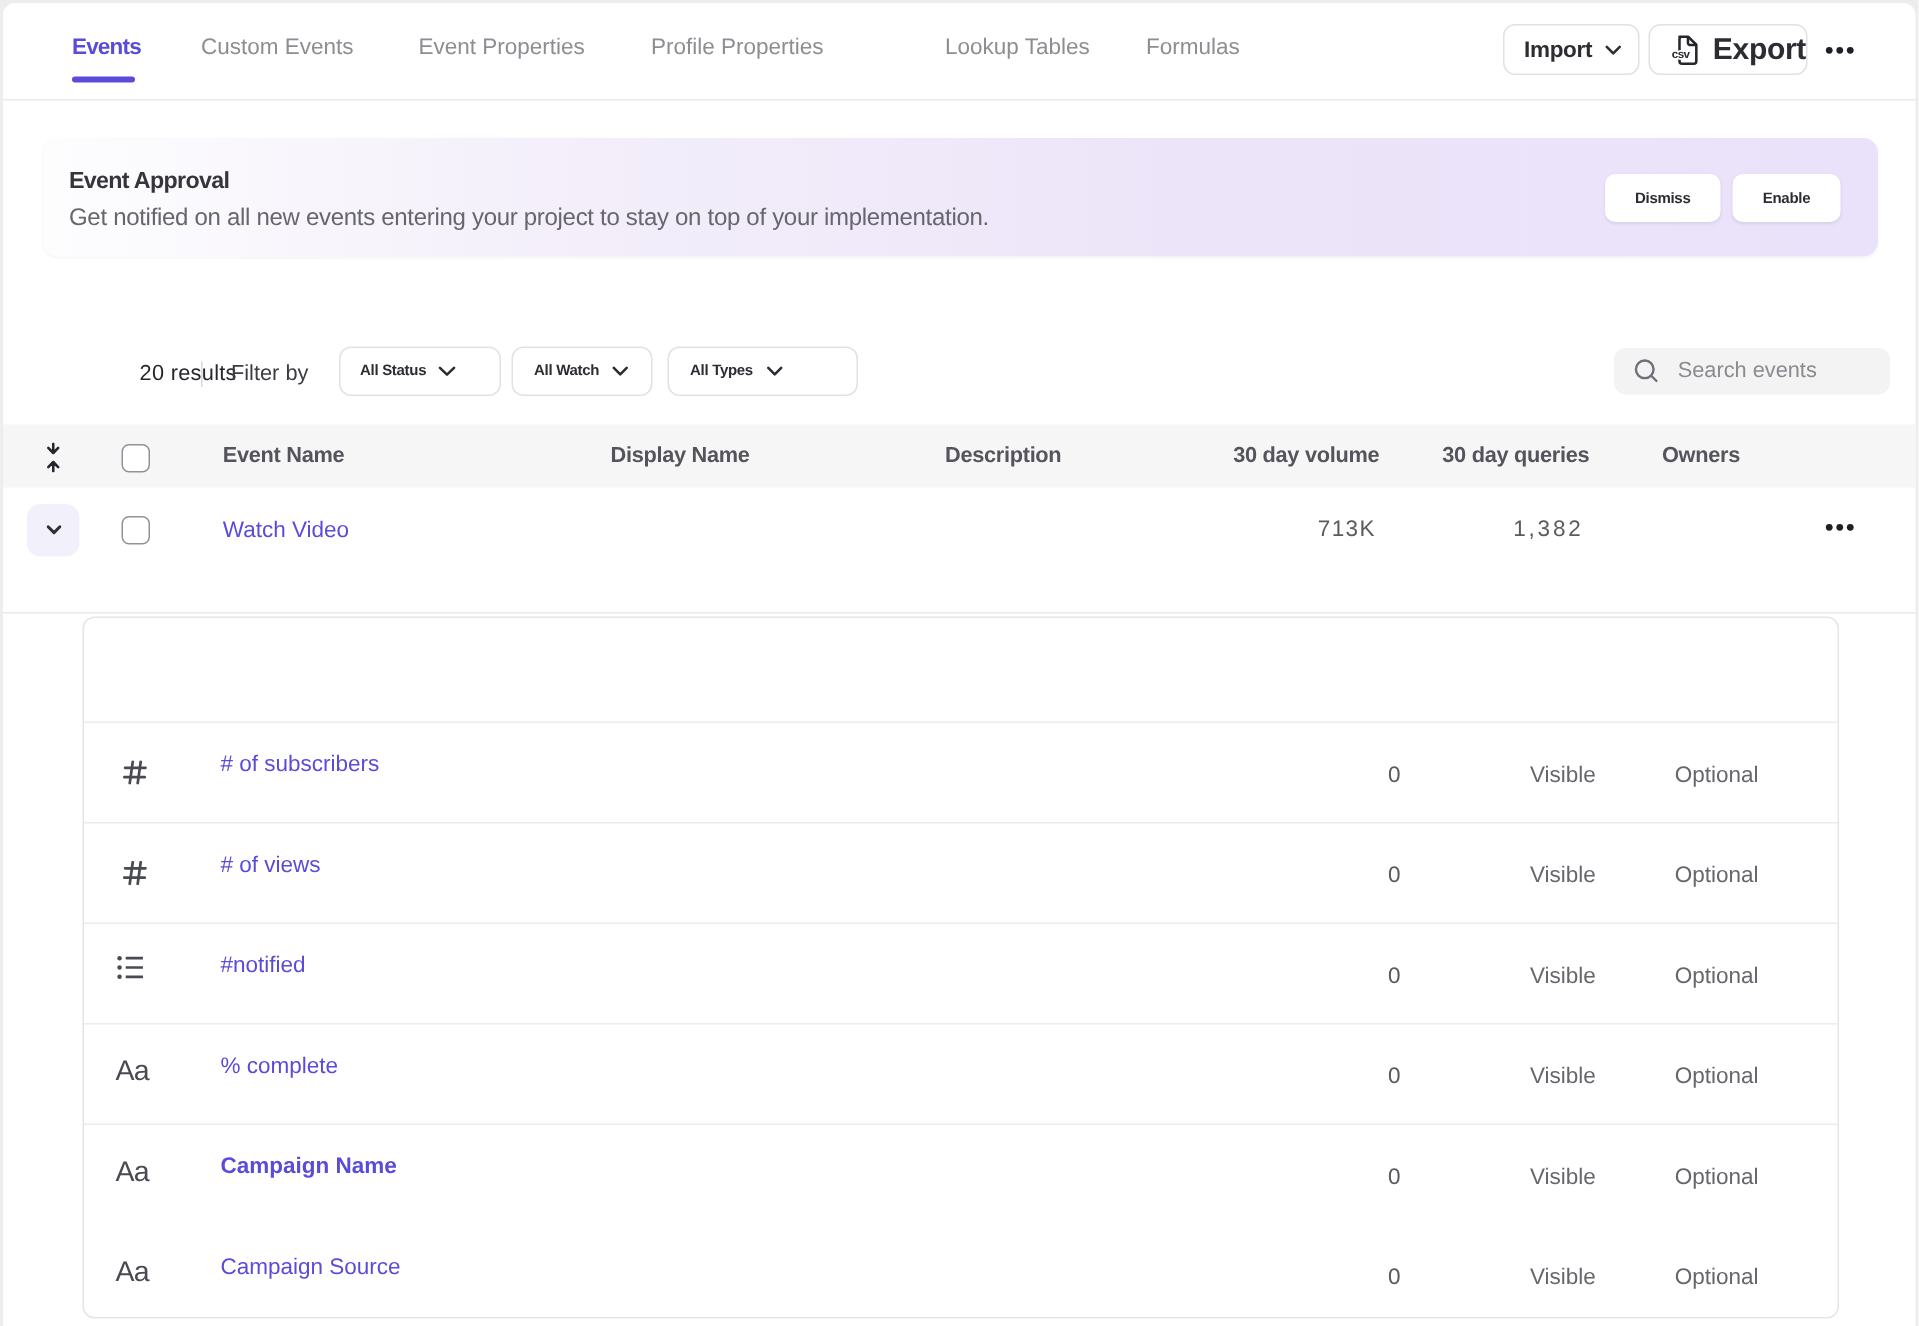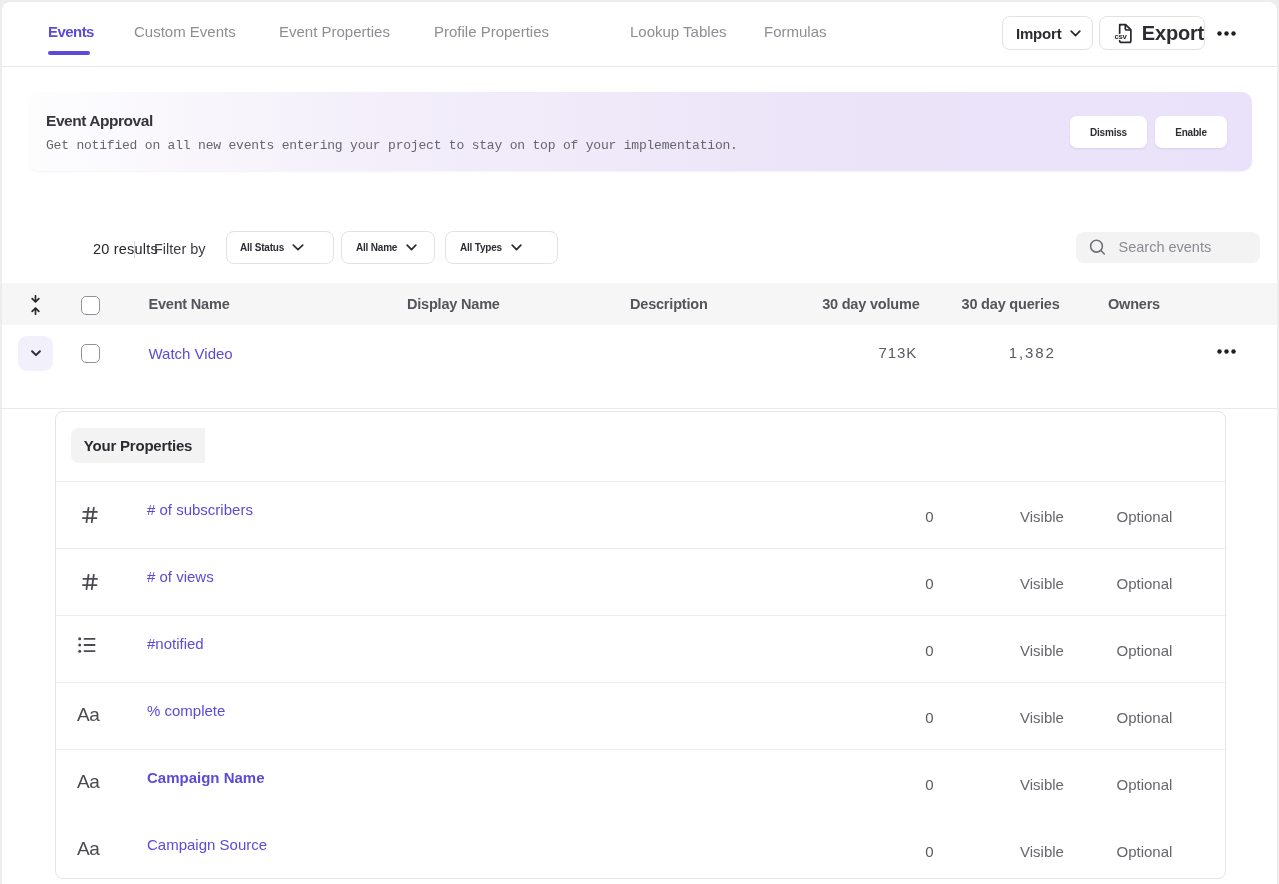--- a/index.html
+++ b/index.html
@@ -47,44 +47,44 @@
     <span class="btxt" style="font-size:20px;margin-left:9px;">Export</span>
   </div>
   <svg class="abs" style="left:1215px;top:29px;" width="24" height="10" viewBox="0 0 24 10">
     <circle cx="4.5" cy="4.5" r="2.25" fill="#1f1f26"></circle>
       <circle cx="11.5" cy="4.5" r="2.25" fill="#1f1f26"></circle>
       <circle cx="18.5" cy="4.5" r="2.25" fill="#1f1f26"></circle>
   </svg>
 
   <div class="abs" style="left:29px;top:92px;width:1223px;height:79px;border-radius:10px;background:linear-gradient(90deg,#fdfdfe 0%,#f3eefa 30%,#ece5f9 62%,#eae2fa 100%);box-shadow:0 1px 2px rgba(80,70,110,0.07);"></div>
   <div class="abs" style="left:46px;top:113px;font-size:15.5px;font-weight:bold;color:#35353c;letter-spacing:-0.45px;line-height:16px;">Event Approval</div>
-  <div class="abs" style="left:46px;top:138.5px;font-size:13px;color:#66666c;line-height:14px;letter-spacing:-0.2px;font-family:Liberation Mono, monospace;">Get notified on all new events entering your project to stay on top of your implementation.</div>
+  <div class="abs" style="left:46px;top:138.5px;font-size:16px;color:#66666c;line-height:14px;letter-spacing:-0.2px;">Get notified on all new events entering your project to stay on top of your implementation.</div>
   <div class="abs" style="left:1070px;top:116px;width:77px;height:32px;background:#fff;border-radius:7px;box-shadow:0 1px 2px rgba(60,50,90,0.10);display:flex;align-items:center;justify-content:center;">
       <span class="btxt">Dismiss</span>
     </div>
   <div class="abs" style="left:1155px;top:116px;width:72px;height:32px;background:#fff;border-radius:7px;box-shadow:0 1px 2px rgba(60,50,90,0.10);display:flex;align-items:center;justify-content:center;">
       <span class="btxt">Enable</span>
     </div>
 
   <div class="abs" style="left:56px;top:242px;font-size:14.5px;color:#26262b;letter-spacing:0.2px;line-height:15px;margin-left:37px;">20 results</div>
   <div class="abs" style="left:134px;top:241px;width:1px;height:17px;background:#d9d9dc;"></div>
   <div class="abs" style="left:154px;top:242px;font-size:14.5px;color:#3c3c43;line-height:15px;">Filter by</div>
   <div class="btn" style="left:226px;top:231px;width:108px;height:33px;padding-left:13px;">
     <span class="btxt">All Status</span>
     <svg style="margin-left:8px;" width="12" height="7" viewBox="0 0 12 7">
         <path d="M1.3 1.2 L6 5.7 L10.7 1.2" fill="none" stroke="#2c2c33" stroke-width="1.7" stroke-linecap="round" stroke-linejoin="round"></path>
       </svg>
   </div>
   <div class="btn" style="left:341px;top:231px;width:94px;height:33px;padding-left:14px;">
-    <span class="btxt">All Name</span>
+    <span class="btxt">All Watch</span>
     <svg style="margin-left:9px;" width="11" height="7" viewBox="0 0 11 7">
         <path d="M1.2 1.2 L5.5 5.6 L9.8 1.2" fill="none" stroke="#2c2c33" stroke-width="1.7" stroke-linecap="round" stroke-linejoin="round"></path>
       </svg>
   </div>
-  <div class="btn" style="left:445px;top:231px;width:113px;height:33px;padding-left:14px;">
+  <div class="btn" style="left:445px;top:231px;width:127px;height:33px;padding-left:14px;">
     <span class="btxt">All Types</span>
     <svg style="margin-left:9px;" width="11" height="7" viewBox="0 0 11 7">
         <path d="M1.2 1.2 L5.5 5.6 L9.8 1.2" fill="none" stroke="#2c2c33" stroke-width="1.7" stroke-linecap="round" stroke-linejoin="round"></path>
       </svg>
   </div>
   <div class="abs" style="left:1076px;top:232px;width:184px;height:31px;border-radius:8px;background:#f4f3f4;"></div>
   <svg class="abs" style="left:1089px;top:239px;" width="17" height="17" viewBox="0 0 17 17">
       <circle cx="7.5" cy="7.2" r="5.9" fill="none" stroke="#6f6f78" stroke-width="1.6"></circle>
       <path d="M11.8 11.5 L15.3 15" stroke="#6f6f78" stroke-width="1.6" stroke-linecap="round"></path>
     </svg>
@@ -113,23 +113,20 @@
   <div class="mono abs" style="top:345px;right:361.8px;letter-spacing:0.9px;">713K</div>
   <div class="mono abs" style="top:345px;right:223.2px;letter-spacing:1.9px;">1,382</div>
   <svg class="abs" style="left:1215px;top:347px;" width="24" height="10" viewBox="0 0 24 10">
     <circle cx="4.5" cy="4.5" r="2.25" fill="#1f1f26"></circle>
       <circle cx="11.5" cy="4.5" r="2.25" fill="#1f1f26"></circle>
       <circle cx="18.5" cy="4.5" r="2.25" fill="#1f1f26"></circle>
   </svg>
   <div class="abs" style="left:2px;top:407.5px;width:1275px;height:1px;background:#e9e8ea;"></div>
 
   <div class="abs" style="left:54.5px;top:411px;width:1171px;height:468px;border:1px solid #e6e4e5;border-radius:8px;background:#fff;"></div>
-  <div class="abs" style="left:71px;top:428px;width:134px;height:34.5px;background:#f4f3f3;border-radius:8px 0 0 8px;display:flex;align-items:center;justify-content:center;">
-    <span style="font-size:15px;font-weight:bold;color:#2b2b32;letter-spacing:-0.2px;">Your Properties</span>
-  </div>
   <div class="rowline" style="top:481px;"></div>
   <div class="rowline" style="top:548px;"></div>
   <div class="rowline" style="top:615px;"></div>
   <div class="rowline" style="top:682px;"></div>
   <div class="rowline" style="top:749px;"></div>
 
   <svg class="abs" style="left:82px;top:506.5px;" width="16" height="16" viewBox="0 0 16 16">
       <path d="M1.4 4.9 H15 M0.9 11.1 H14.5 M6.5 0.8 L4.5 15.2 M11.8 0.8 L9.8 15.2" fill="none" stroke="#4a4a52" stroke-width="1.8" stroke-linecap="round"></path>
     </svg>
   <div class="plink" style="left:147px;top:502px;"># of subscribers</div>

